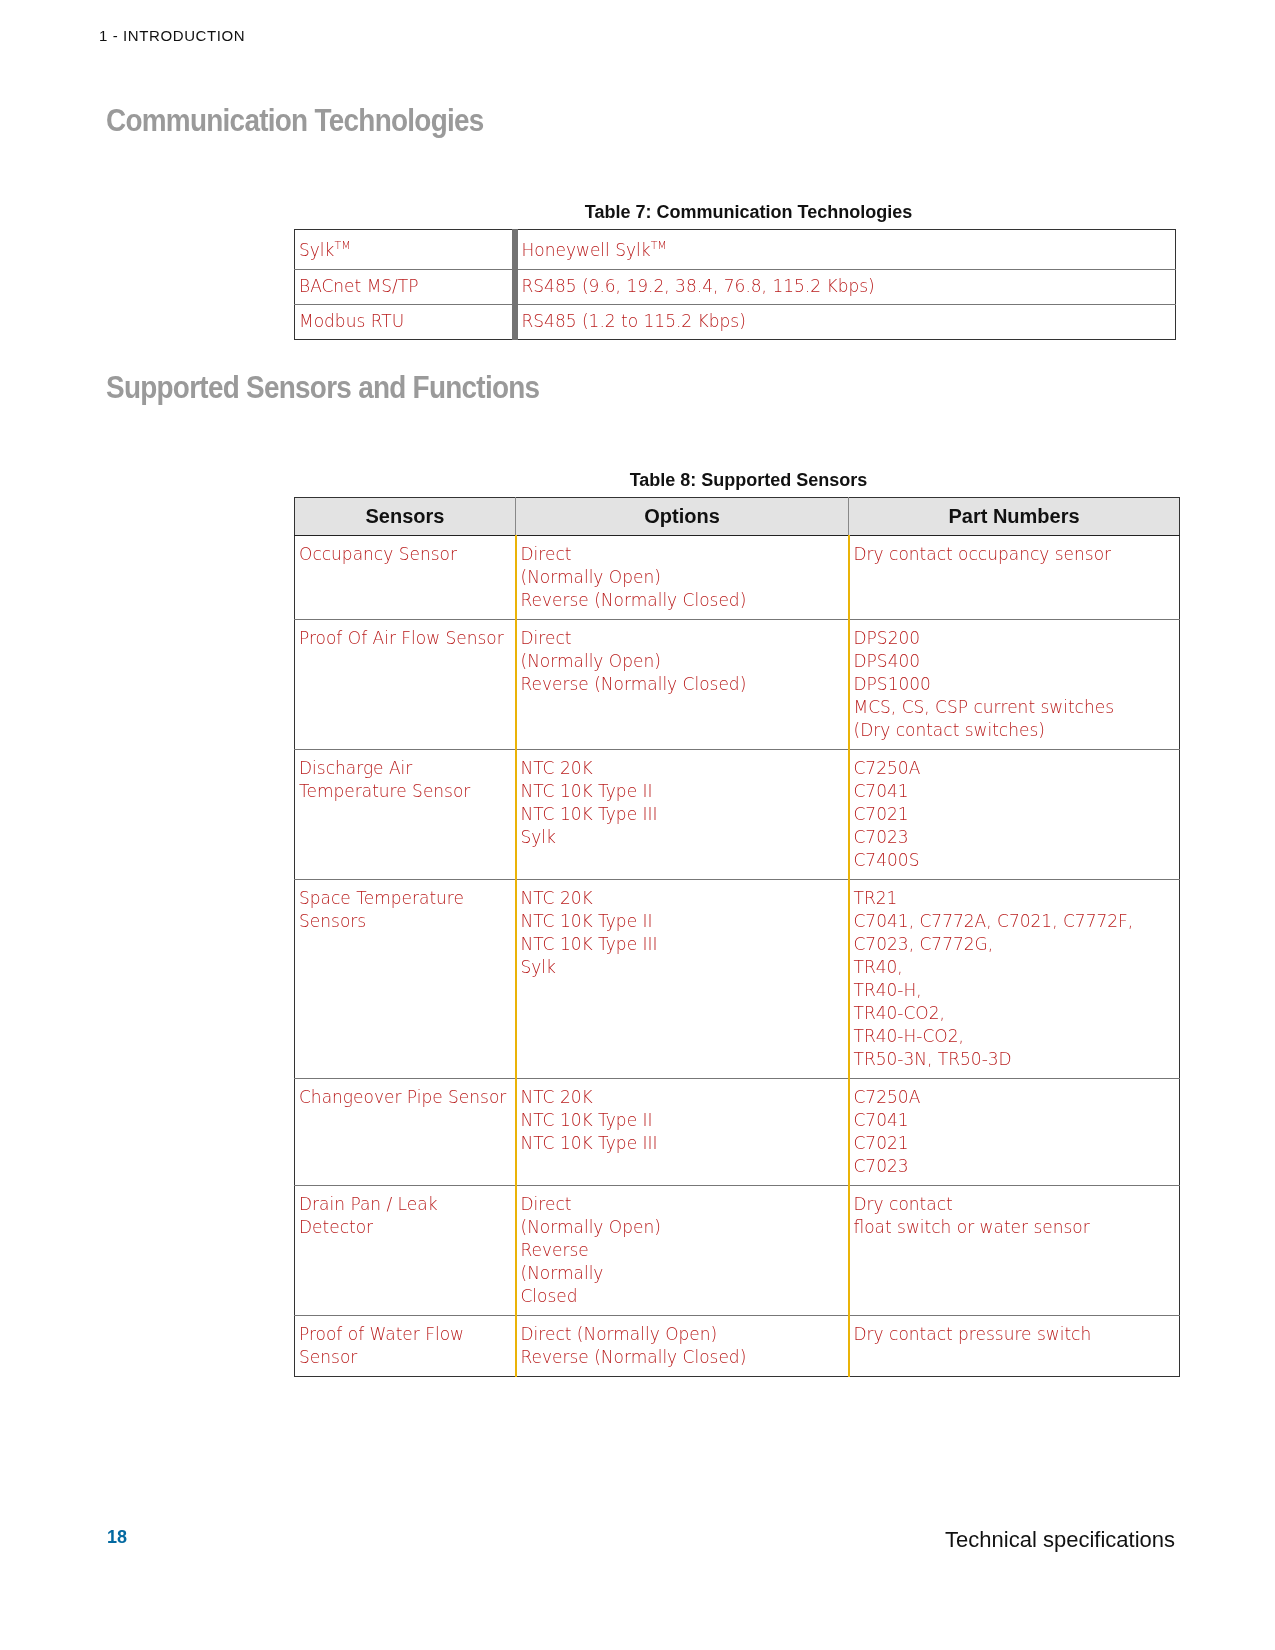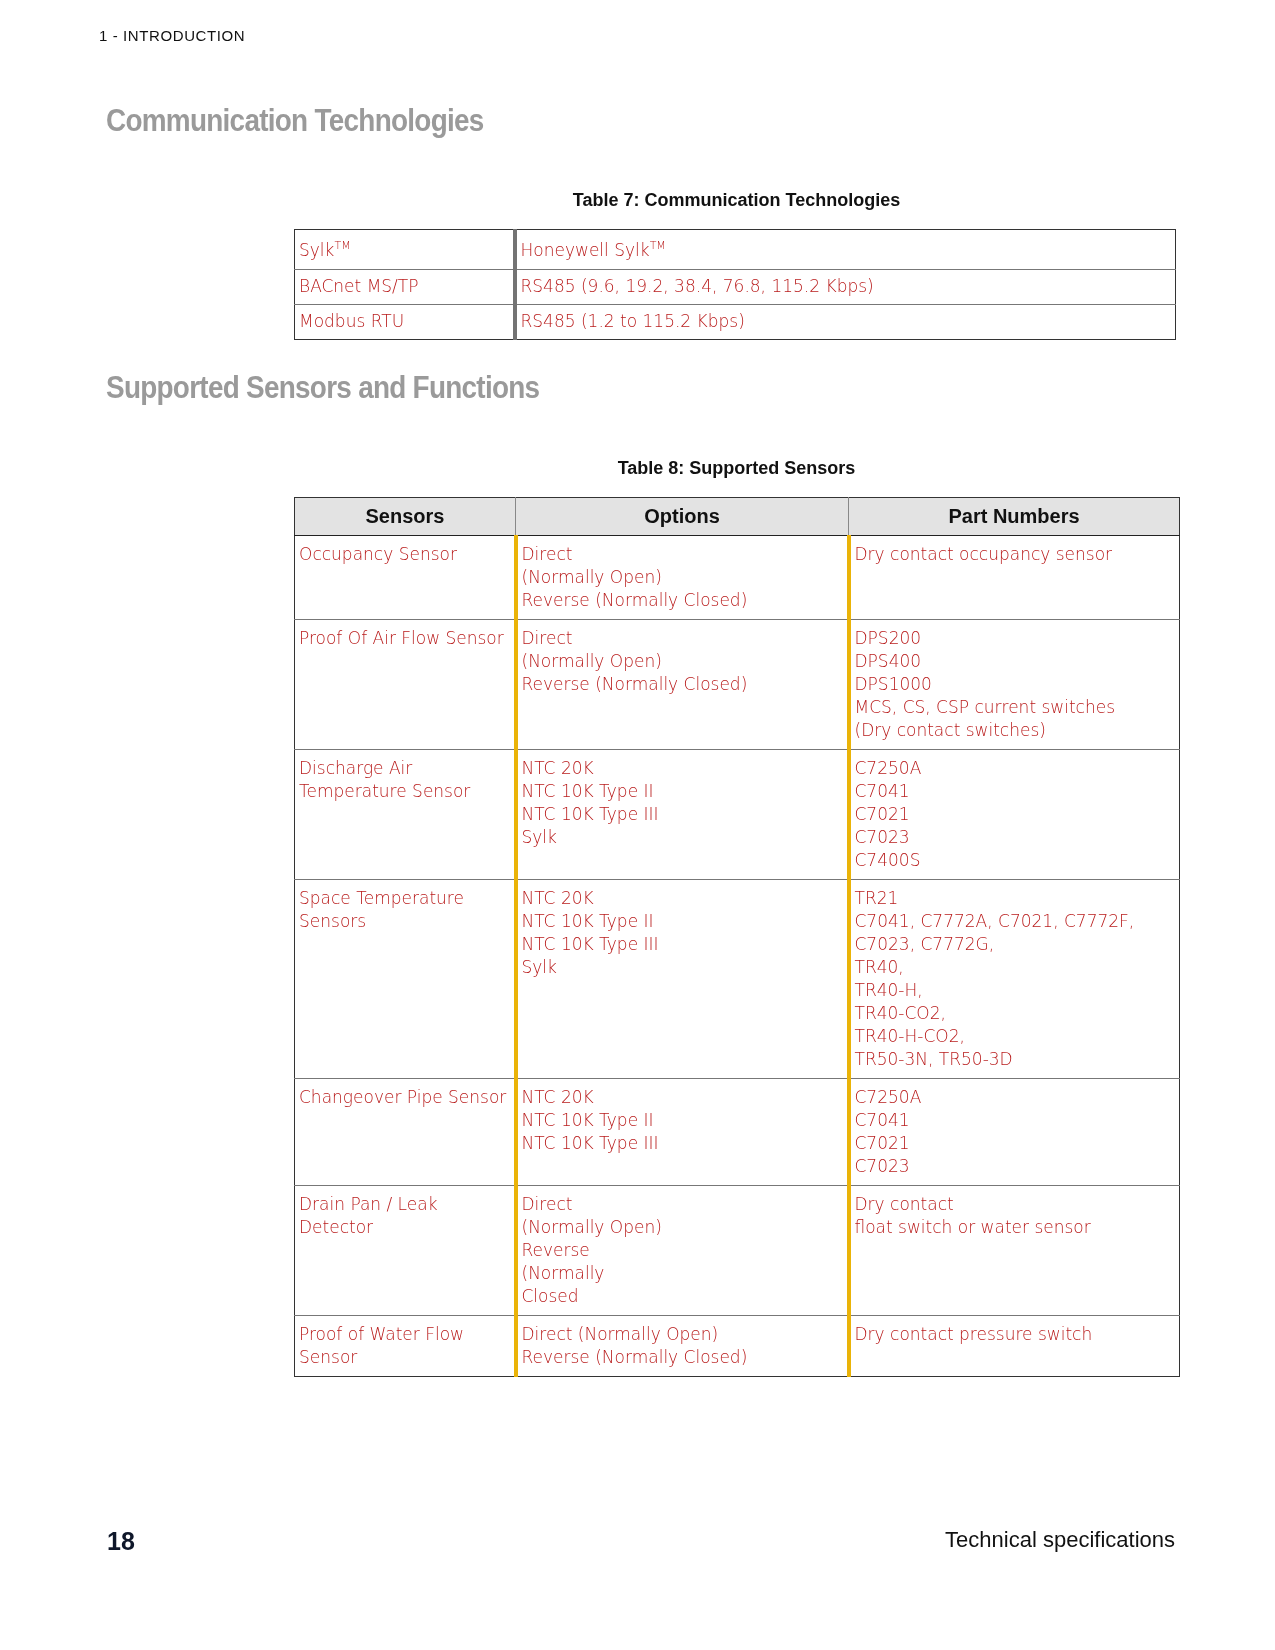--- a/index.html
+++ b/index.html
@@ -3,48 +3,48 @@
 <meta charset="utf-8">
 <style>
   html, body { margin: 0; padding: 0; background: #ffffff; }
   body { width: 1275px; height: 1650px; position: relative; overflow: hidden;
          font-family: "DejaVu Sans", sans-serif; color: #111; }
   .running-header { position: absolute; left: 99px; top: 27px; font-size: 15px;
          letter-spacing: 0.6px; color: #111; font-family: "Liberation Sans", sans-serif; }
   .section-title { position: absolute; left: 106px; margin: 0; font-family: "Liberation Sans", sans-serif;
          font-weight: bold; color: #9a9a9a; font-size: 31px; letter-spacing: -0.8px;
          transform: scaleX(0.9); transform-origin: left center; }
-  .caption { position: absolute; left: 294px; width: 885px; text-align: center; margin: 0;
+  .caption { position: absolute; left: 294px; width: 885px; text-align: center; margin: 12px;
          font-family: "Liberation Sans", sans-serif; font-size: 18px; font-weight: bold;
          color: #111; }
   table { border-collapse: collapse; position: absolute; table-layout: fixed; }
   td, th { vertical-align: top; padding: 0 4px; font-family: "DejaVu Sans", sans-serif;
          font-size: 17px; font-weight: 300; color: #b91c1c; line-height: 23px; text-align: left; }
   
   #t7 { left: 294px; top: 229px; width: 882px; border: 1.5px solid #333; }
-  #t7 td { border-top: 1px solid #777; border-left: 4px solid #737373; }
+  #t7 td { border-top: 1px solid #777; border-left: 6px solid #737373; }
   #t7 tr:first-child td { border-top: none; height: 40px; padding-top: 9px; box-sizing: border-box; }
   #t7 tr td:first-child { border-left: none; }
   #t7 tr.r td { height: 35px; padding-top: 5px; box-sizing: border-box; }
   #t7 col.c1 { width: 220px; }
   sup { font-size: 11px; vertical-align: 7px; line-height: 0; }
   
   #t8 { left: 294px; top: 497px; width: 886px; border: 1.5px solid #333; }
   #t8 th { background: #e3e3e3; font-family: "Liberation Sans", sans-serif; font-weight: bold;
          font-size: 20px; text-align: center; height: 37px; padding: 0; vertical-align: middle;
          color: #111; border-left: 1px solid #888; border-bottom: 1.5px solid #222; }
   #t8 th:first-child { border-left: none; }
-  #t8 td { border-top: 1px solid #777; border-left: 4px solid #eab308; padding-top: 7px; padding-bottom: 7px; }
+  #t8 td { border-top: 1px solid #777; border-left: 2px solid #eab308; padding-top: 7px; padding-bottom: 7px; }
   #t8 tbody tr:first-child td { border-top: none; }
   #t8 td:first-child { border-left: none; }
   #t8 col.c1 { width: 221px; }
   #t8 col.c2 { width: 333px; }
   .line { display: block; white-space: nowrap; }
   .footer-page { position: absolute; left: 107px; top: 1527px; font-family: "Liberation Sans", sans-serif;
-         font-weight: bold; font-size: 25px; color: #0f172a; }
+         font-weight: bold; font-size: 18px; color: #0369a1; }
   .footer-title { position: absolute; right: 100px; top: 1527px; font-family: "Liberation Sans", sans-serif;
          font-weight: normal; font-size: 22px; color: #111; }
 </style>
 </head>
 <body>
 
 <div class="running-header">1 - INTRODUCTION</div>
 
 <h1 class="section-title" style="top:103px;">Communication Technologies</h1>
 

